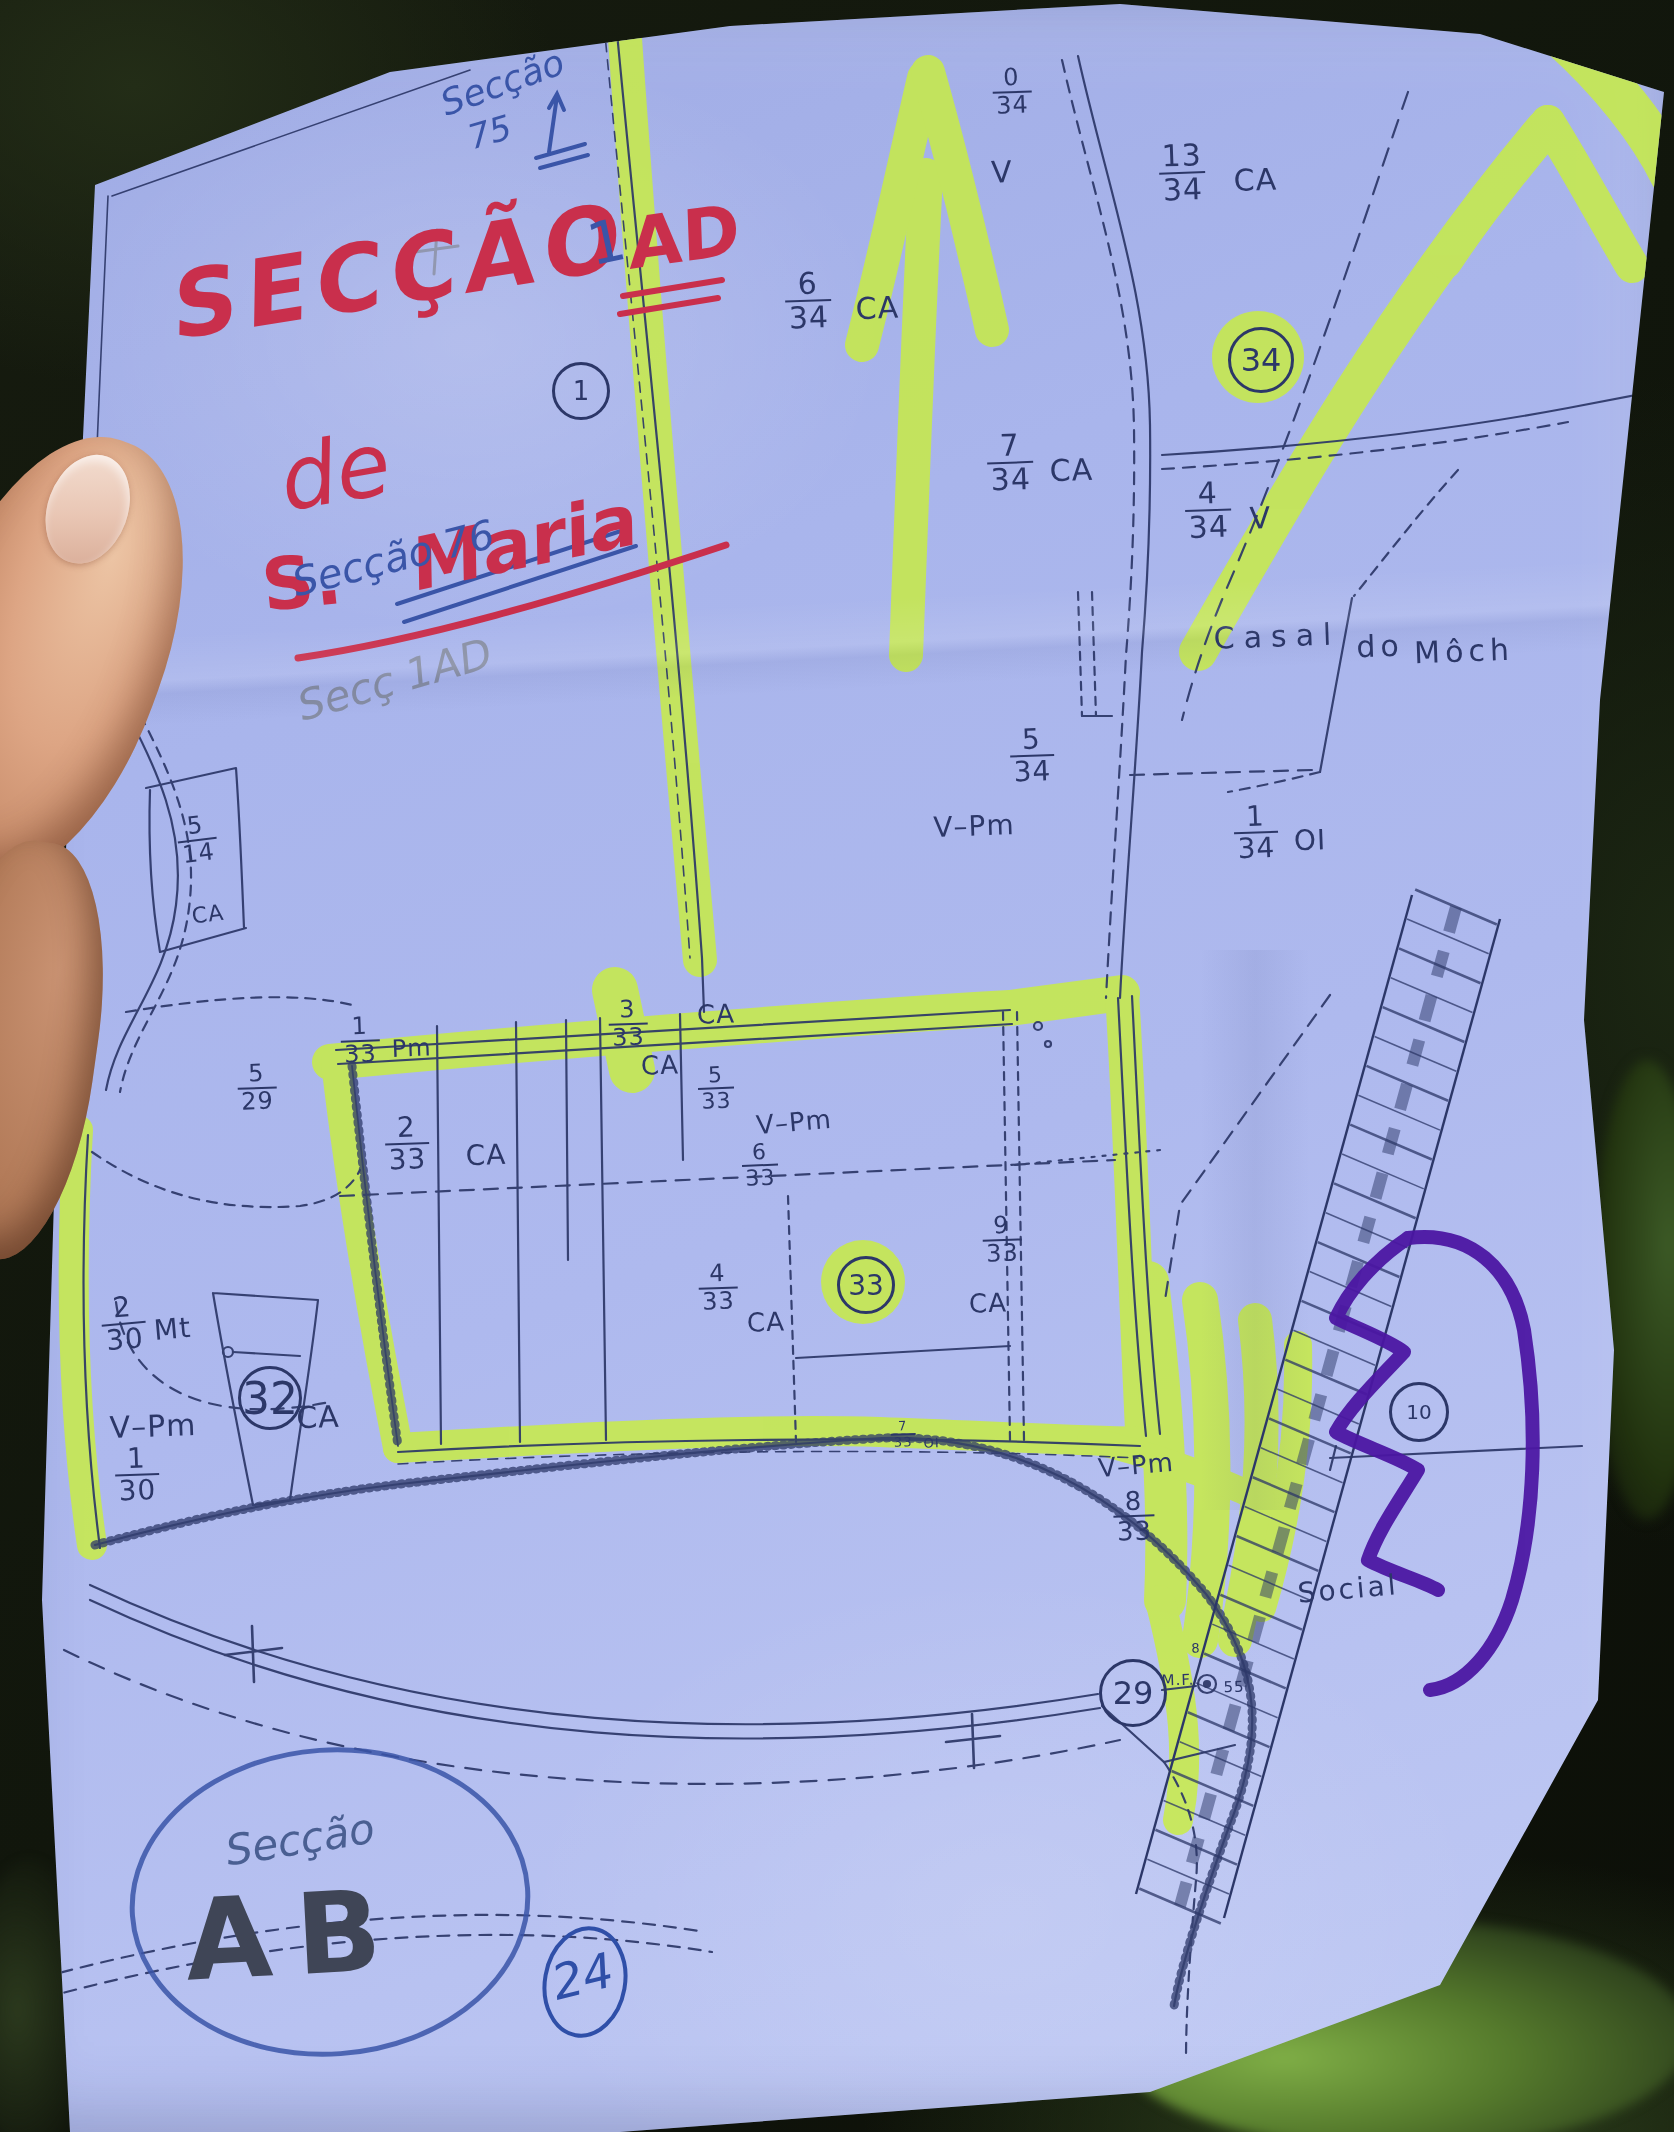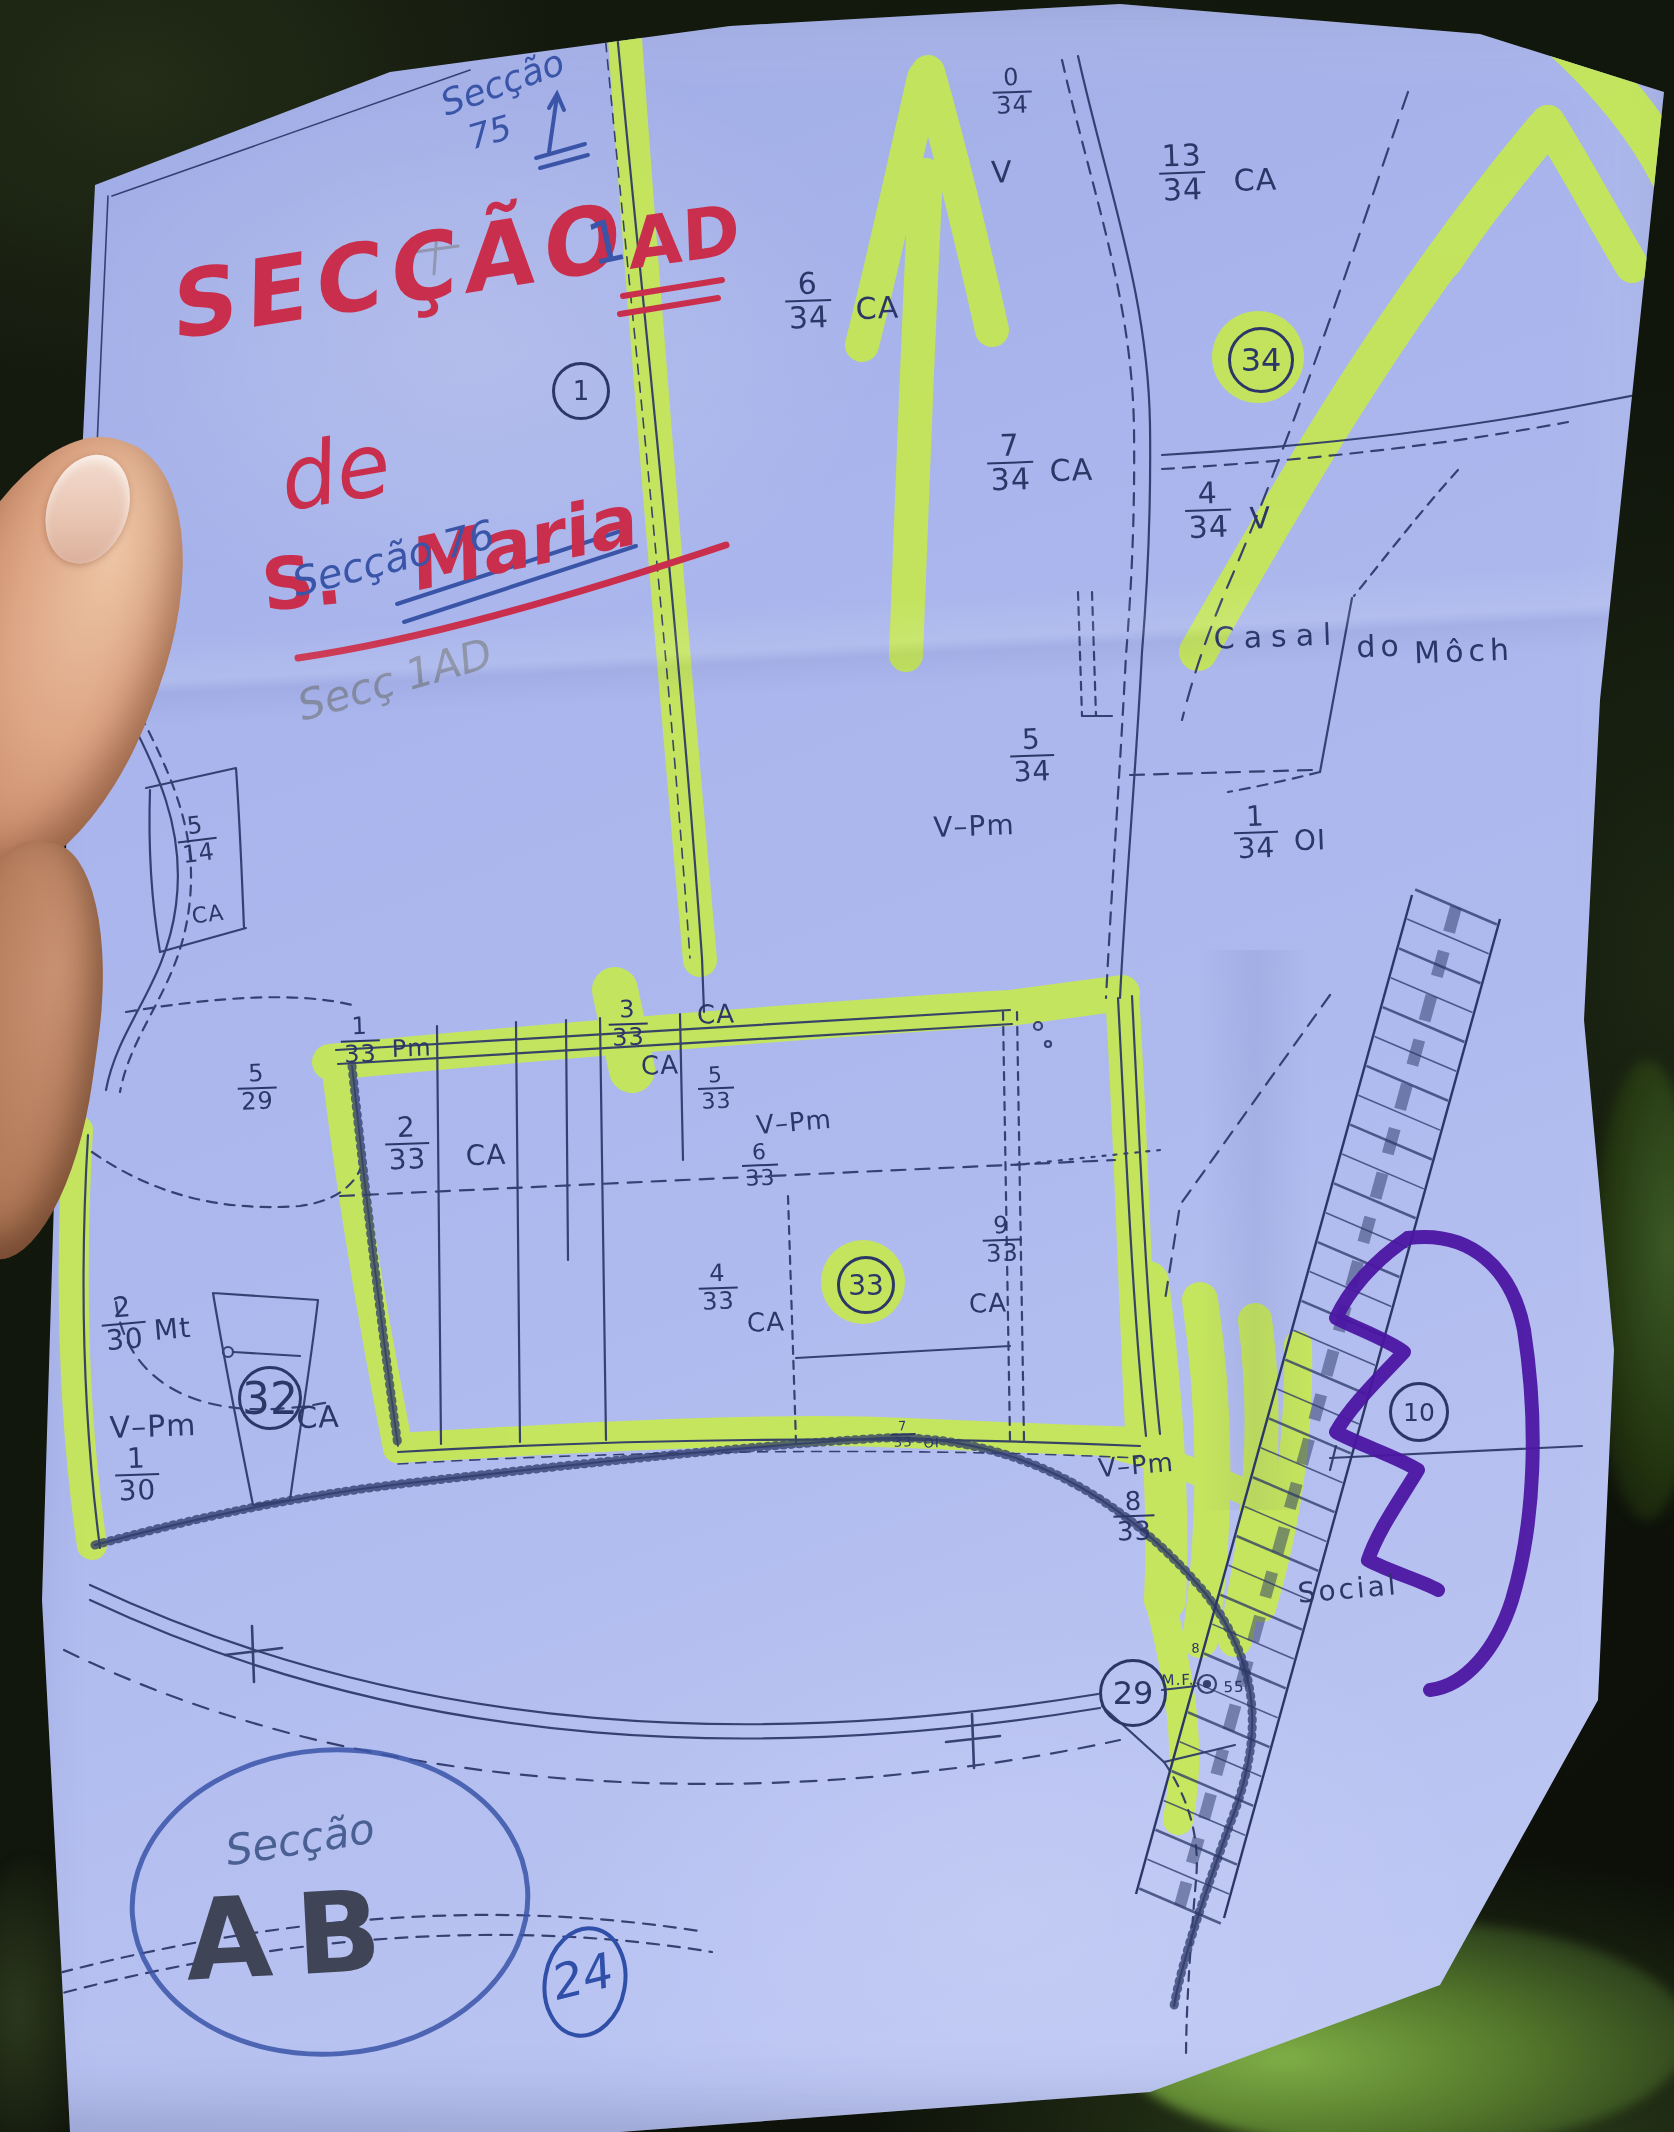--- a/index.html
+++ b/index.html
@@ -350,21 +350,21 @@
           </span>
         </div>
         <div class="lbl" style="left: 1348px; top: 1589px; font-size: 28px; transform: translate(-50%, -50%) rotate(-5deg); letter-spacing: 3px;">Social</div>
         <div class="lbl" style="left: 1178px; top: 1680px; font-size: 15px; transform: translate(-50%, -50%) rotate(-2deg);">M.F.</div>
         <div class="lbl" style="left: 1234px; top: 1687px; font-size: 15px; transform: translate(-50%, -50%) rotate(-2deg);">55</div>
         <div class="lbl" style="left: 1196px; top: 1648px; font-size: 13px; transform: translate(-50%, -50%) rotate(-2deg);">8</div>
         <div class="circ" style="left: 552px; top: 362px; width: 52px; height: 52px; font-size: 26px;">1</div>
         <div class="circ" style="left: 1228px; top: 327px; width: 60px; height: 60px; font-size: 32px;">34</div>
         <div class="circ" style="left: 837px; top: 1256px; width: 52px; height: 52px; font-size: 28px;">33</div>
         <div class="circ" style="left: 238px; top: 1366px; width: 58px; height: 58px; font-size: 44px;">32</div>
-        <div class="circ" style="left: 1389px; top: 1382px; width: 54px; height: 54px; font-size: 25px;">10</div>
+        <div class="circ" style="left: 1389px; top: 1382px; width: 54px; height: 54px; font-size: 20px;">10</div>
         <div class="circ" style="left: 1099px; top: 1659px; width: 62px; height: 62px; font-size: 32px;">29</div>
         <div class="lbl" style="left: 1277px; top: 636px; font-size: 30px; letter-spacing: 9px; transform: translate(-50%, -50%) rotate(-2deg);">Casal</div>
         <div class="lbl" style="left: 1380px; top: 646px; font-size: 30px; letter-spacing: 5px; transform: translate(-50%, -50%) rotate(-2deg);">do</div>
         <div class="lbl" style="left: 1464px; top: 651px; font-size: 30px; letter-spacing: 5px; transform: translate(-50%, -50%) rotate(-2deg);">Môch</div>
       </div>
 
     <div class="hw red" style="left:170px;top:218px;font-size:92px;font-weight:bold;letter-spacing:8px;transform:rotate(-9deg) skewX(-10deg);">SECÇÃO</div>
     <div class="hw bluepen" style="left:588px;top:208px;font-size:58px;transform:rotate(-12deg);">1</div>
     <div class="hw red" style="left:628px;top:196px;font-size:70px;font-weight:bold;transform:rotate(-8deg) skewX(-6deg);">AD</div>
     <div class="hw red" style="left:280px;top:420px;font-size:88px;font-style:italic;transform:rotate(-10deg);">de</div>

